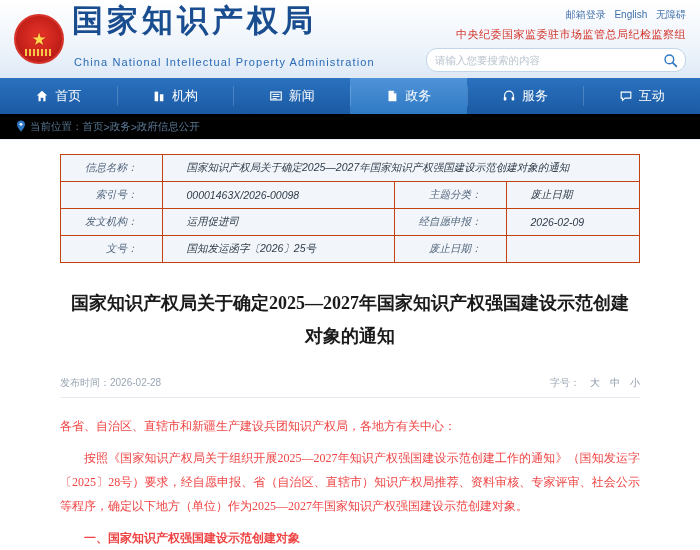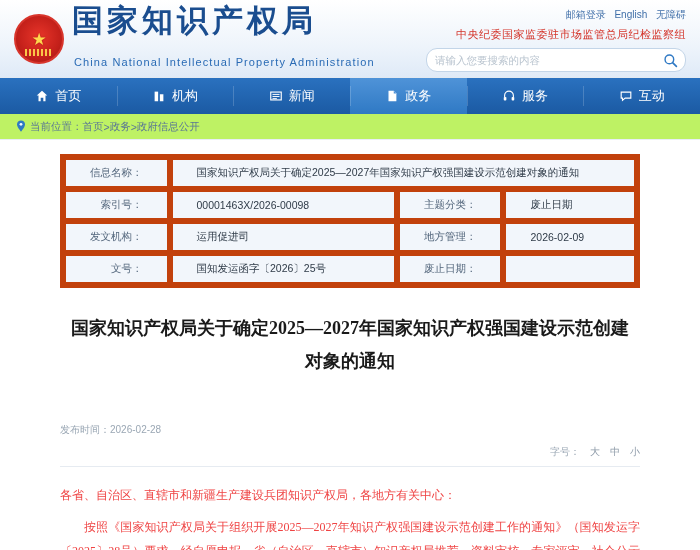--- a/index.html
+++ b/index.html
@@ -89,58 +89,59 @@
   .nav-item.active { background: linear-gradient(180deg,#4f93d8 0%, #2f79c4 100%); }
   .nav-item + .nav-item::before {
     content: ""; position: absolute; left: 0; top: 8px; bottom: 8px;
     width: 1px; background: rgba(255,255,255,.18);
   }
 
   
   .crumb {
     height: 26px; display: flex; align-items: center;
     padding: 0 16px; font-size: 10.5px; color: #5a7794;
-    background: #bef264; border-bottom: 1px solid #e8eef5;
+    background: #000000; border-bottom: 1px solid #e8eef5;
   }
   .crumb .pin { color: #2f79c4; margin-right: 4px; }
 
   
   .content {
     padding: 14px 60px 0 60px;
     background: #fff;
   }
 
   
   .info-table {
     width: 100%; border-collapse: collapse;
     background: #f2f6fb; border: 1px solid #dbe5f0;
     font-size: 10.5px; color: #3b4a5a;
   }
   .info-table td {
-    border: 6px solid #c2410c; padding: 6px 24px; height: 25px;
+    border: 1px solid #c2410c; padding: 6px 24px; height: 25px;
     vertical-align: middle;
+    font-style: italic;
   }
   .info-table td.lbl { text-align: right; color: #53667c; width: 86px; white-space: nowrap; }
   .info-table td.val { color: #2f3b48; }
 
   
   .doc-title {
     margin: 24px 6px 0 6px;
     text-align: center;
     font-family: "Liberation Serif", serif;
     font-size: 18px; font-weight: bold; color: #1a1a1a;
     line-height: 1.85;
   }
   .doc-meta {
     margin-top: 22px; padding-bottom: 7px;
     border-bottom: 1px solid #e6ebf1;
     display: flex; align-items: center; justify-content: space-between;
     font-size: 10px; color: #9aa7b4;
   }
-  .fontsize { display: flex; align-items: center; gap: 10px; margin-top: 44px; }
+  .fontsize { display: flex; align-items: center; gap: 10px; }
   .fontsize b { font-weight: normal; }
   .fontsize span { cursor: pointer; color: #8d9aa8; }
 
   .body-text {
     margin-top: 16px;
     font-family: "Liberation Serif", serif;
     font-size: 12px; color: #ef4444; line-height: 2.0;
     text-align: justify;
   }
   .body-text p { margin-bottom: 8px; }
@@ -261,21 +262,21 @@
       </tr>
       <tr>
         <td class="lbl">索引号：</td>
         <td class="val">00001463X/2026-00098</td>
         <td class="lbl">主题分类：</td>
         <td class="val">废止日期</td>
       </tr>
       <tr>
         <td class="lbl">发文机构：</td>
         <td class="val">运用促进司</td>
-        <td class="lbl">地方管理：</td>
+        <td class="lbl">经自愿申报：</td>
         <td class="val">2026-02-09</td>
       </tr>
       <tr>
         <td class="lbl">文号：</td>
         <td class="val">国知发运函字〔2026〕25号</td>
         <td class="lbl">废止日期：</td>
         <td class="val"></td>
       </tr>
     </tbody>
       </table>

